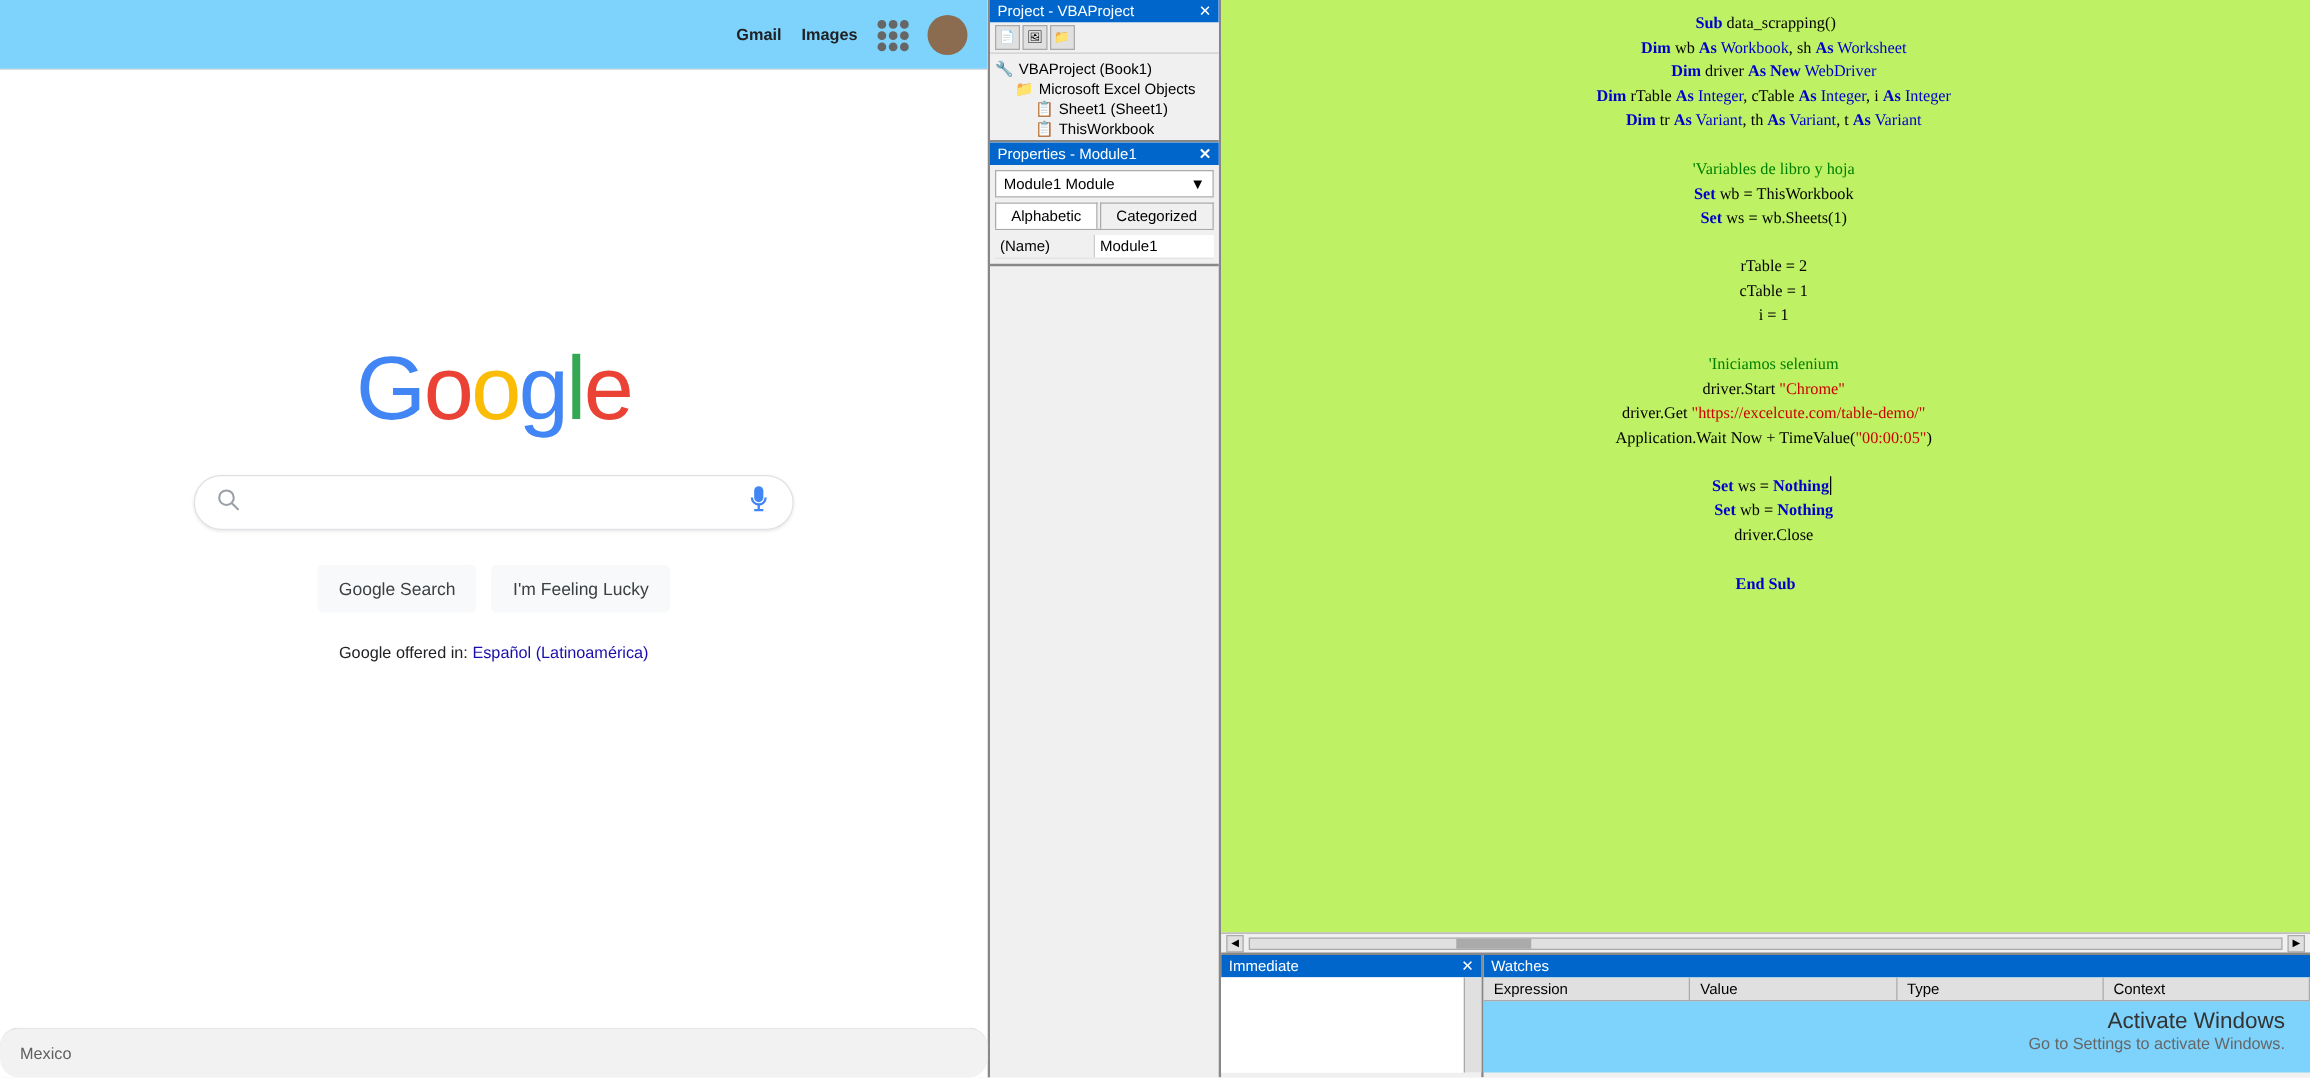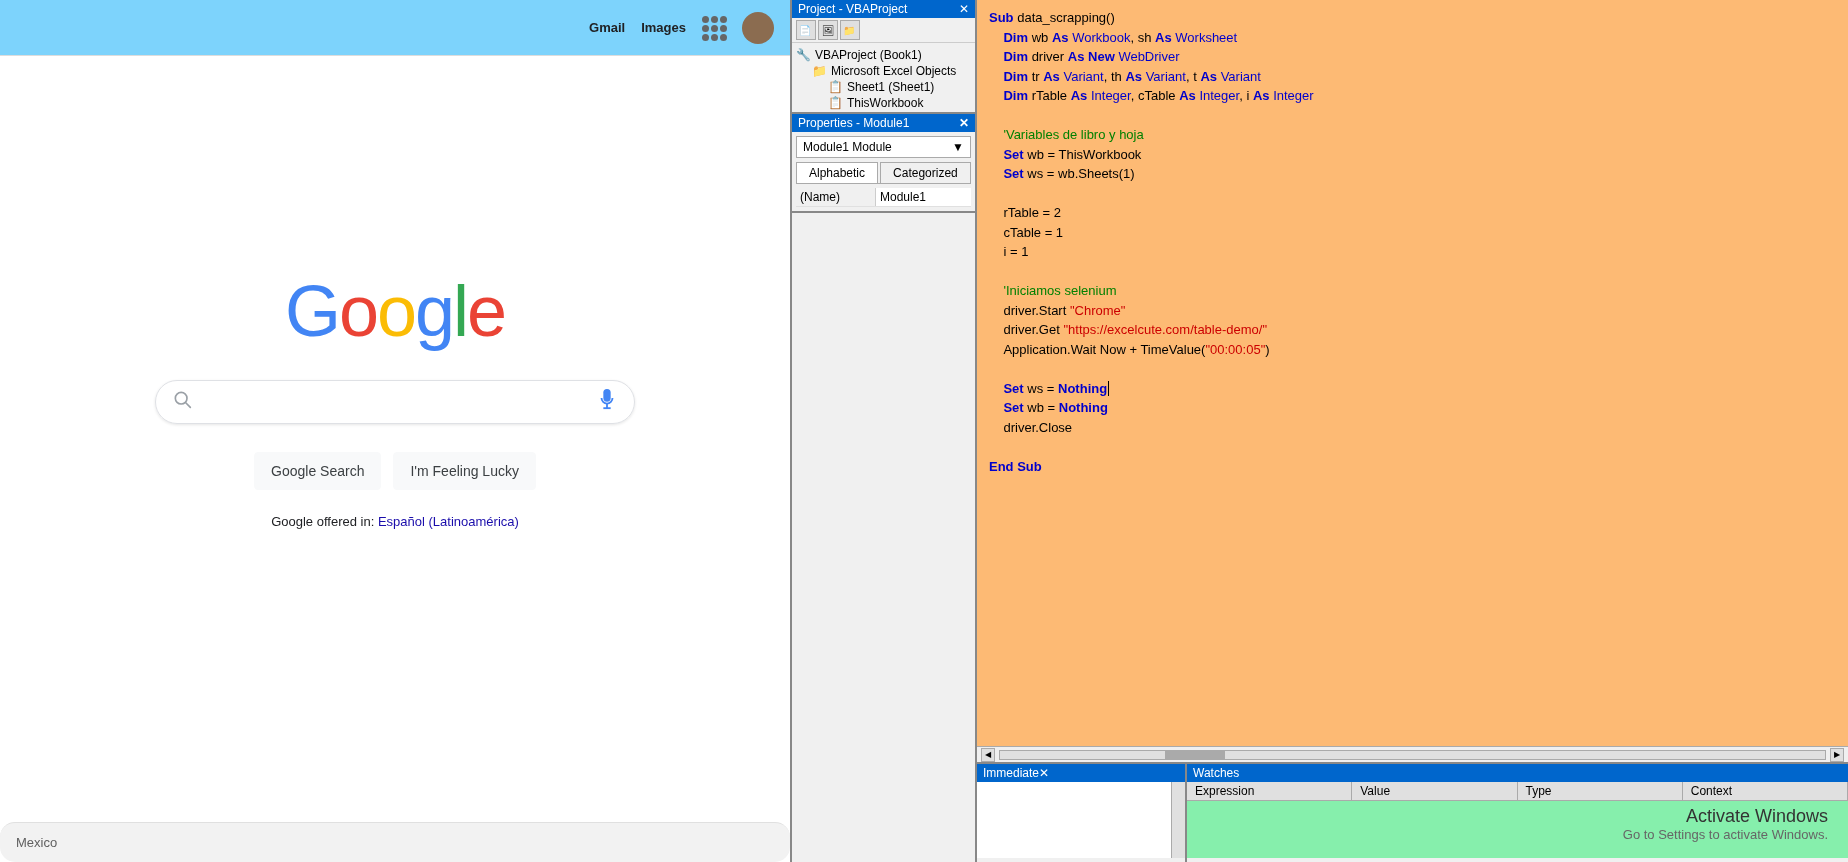--- a/index.html
+++ b/index.html
@@ -292,26 +292,27 @@
 
     .prop-val {
       flex: 1;
       padding: 2px 4px;
       background: white;
     }
 
     
     .code-editor {
       flex: 1;
-      background: #fdba74;
-      font-family: Liberation Sans, sans-serif;
+      background: #bef264;
+      font-family: Liberation Serif, serif;
       font-size: 13px;
       padding: 8px 12px;
       overflow: hidden;
       line-height: 1.5;
+      text-align: center;
     }
 
     .code-line { white-space: nowrap; }
     .kw { color: #0000cc; font-weight: bold; }
     .cmt { color: #008000; }
     .str { color: #cc0000; }
     .var { color: #000000; }
     .type { color: #0000cc; }
 
     
@@ -326,21 +327,21 @@
       border-right: 2px solid #888;
       background: #f0f0f0;
     }
 
     .imm-titlebar {
       background: #0066cc;
       color: white;
       padding: 2px 6px;
       font-size: 12px;
       display: flex;
-      justify-content: flex-start;
+      justify-content: space-between;
     }
 
     .imm-content {
       background: white;
       flex: 1;
       height: calc(100% - 22px);
       display: flex;
     }
 
     .imm-textarea {
@@ -360,21 +361,21 @@
     }
 
     .watches-titlebar {
       background: #0066cc;
       color: white;
       padding: 2px 6px;
       font-size: 12px;
     }
 
     .watches-grid {
-      background: #86efac;
+      background: #7dd3fc;
       height: calc(100% - 22px);
     }
 
     .watches-header {
       display: flex;
       background: #e0e0e0;
       border-bottom: 1px solid #aaa;
       font-size: 12px;
       font-family: 'Segoe UI', sans-serif;
     }
@@ -590,22 +591,22 @@
           </div>
         </div>
       </div>
     </div>
 
     <div class="ide-right">
       <div class="code-editor">
         <div class="code-line"><span class="kw">Sub</span> <span class="var">data_scrapping()</span></div>
         <div class="code-line">&nbsp;&nbsp;&nbsp;&nbsp;<span class="kw">Dim</span> <span class="var">wb</span> <span class="kw">As</span> <span class="type">Workbook</span>, <span class="var">sh</span> <span class="kw">As</span> <span class="type">Worksheet</span></div>
         <div class="code-line">&nbsp;&nbsp;&nbsp;&nbsp;<span class="kw">Dim</span> <span class="var">driver</span> <span class="kw">As New</span> <span class="type">WebDriver</span></div>
+        <div class="code-line">&nbsp;&nbsp;&nbsp;&nbsp;<span class="kw">Dim</span> <span class="var">rTable</span> <span class="kw">As</span> <span class="type">Integer</span>, <span class="var">cTable</span> <span class="kw">As</span> <span class="type">Integer</span>, <span class="var">i</span> <span class="kw">As</span> <span class="type">Integer</span></div>
         <div class="code-line">&nbsp;&nbsp;&nbsp;&nbsp;<span class="kw">Dim</span> <span class="var">tr</span> <span class="kw">As</span> <span class="type">Variant</span>, <span class="var">th</span> <span class="kw">As</span> <span class="type">Variant</span>, <span class="var">t</span> <span class="kw">As</span> <span class="type">Variant</span></div>
-        <div class="code-line">&nbsp;&nbsp;&nbsp;&nbsp;<span class="kw">Dim</span> <span class="var">rTable</span> <span class="kw">As</span> <span class="type">Integer</span>, <span class="var">cTable</span> <span class="kw">As</span> <span class="type">Integer</span>, <span class="var">i</span> <span class="kw">As</span> <span class="type">Integer</span></div>
         <div class="code-line">&nbsp;</div>
         <div class="code-line">&nbsp;&nbsp;&nbsp;&nbsp;<span class="cmt">'Variables de libro y hoja</span></div>
         <div class="code-line">&nbsp;&nbsp;&nbsp;&nbsp;<span class="kw">Set</span> <span class="var">wb</span> = <span class="var">ThisWorkbook</span></div>
         <div class="code-line">&nbsp;&nbsp;&nbsp;&nbsp;<span class="kw">Set</span> <span class="var">ws</span> = <span class="var">wb.Sheets(1)</span></div>
         <div class="code-line">&nbsp;</div>
         <div class="code-line">&nbsp;&nbsp;&nbsp;&nbsp;<span class="var">rTable</span> = 2</div>
         <div class="code-line">&nbsp;&nbsp;&nbsp;&nbsp;<span class="var">cTable</span> = 1</div>
         <div class="code-line">&nbsp;&nbsp;&nbsp;&nbsp;<span class="var">i</span> = 1</div>
         <div class="code-line">&nbsp;</div>
         <div class="code-line">&nbsp;&nbsp;&nbsp;&nbsp;<span class="cmt">'Iniciamos selenium</span></div>

